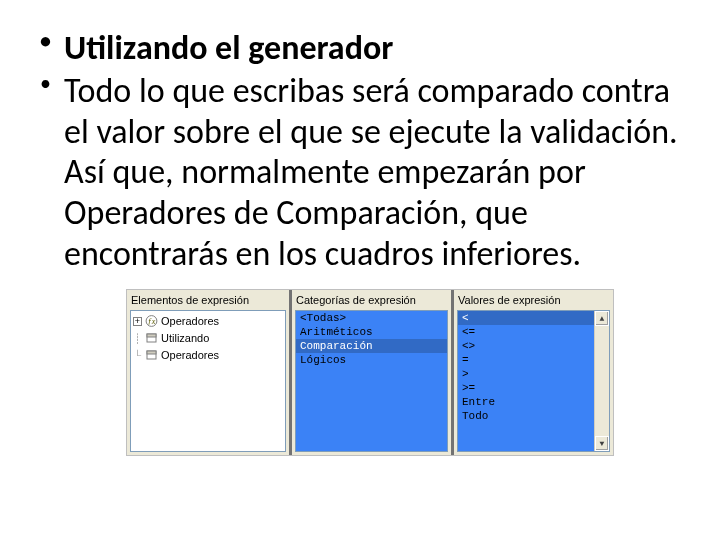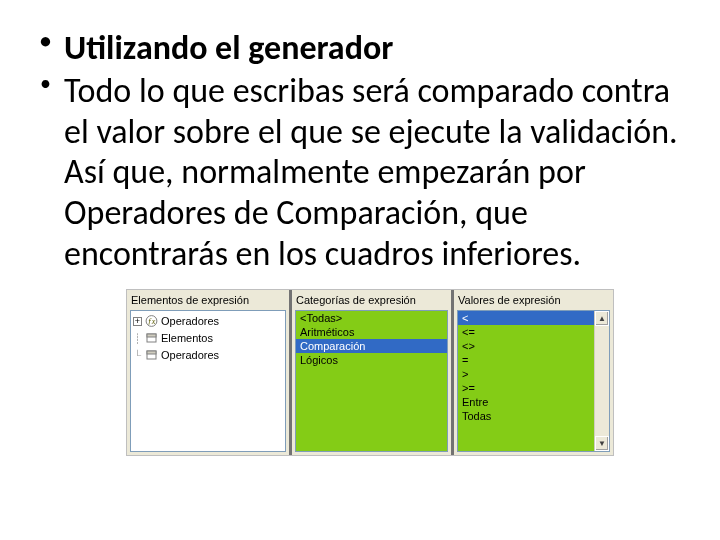--- a/index.html
+++ b/index.html
@@ -68,26 +68,26 @@
   .col + .col { border-left: 3px solid #737373; }
   .col-header {
     font-size: 11px;
     font-family: Tahoma, Arial, sans-serif;
     color: #000;
     padding: 4px 4px 4px 4px;
     background: #ece9d8;
     white-space: nowrap;
   }
   .listbox {
-    background: #84cc16;
+    background: #3b82f6;
     border: 1px solid #7f9db9;
     margin: 0 3px 3px 3px;
     height: 142px;
     overflow: hidden;
-    font-family: Liberation Sans, sans-serif;
+    font-family: Liberation Mono, monospace;
     font-size: 11px;
     line-height: 14px;
     position: relative;
   }
   .row {
     padding: 0 2px 0 4px;
     white-space: nowrap;
   }
   .row.sel {
     background: #316ac5;
@@ -183,21 +183,21 @@
           <span>Operadores</span>
         </div>
         <div class="tree-item">
           <span class="dotted-v">┊</span>
           <span class="tree-icon">
             <svg width="13" height="12" viewBox="0 0 13 12">
                 <rect x="2" y="2" width="9" height="8" fill="#fff" stroke="#808080"></rect>
                 <rect x="2" y="2" width="9" height="3" fill="#d0cdbf" stroke="#808080"></rect>
               </svg>
           </span>
-          <span>Elementos</span>
+          <span>Utilizando</span>
         </div>
         <div class="tree-item">
           <span class="dotted-v">└</span>
           <span class="tree-icon">
             <svg width="13" height="12" viewBox="0 0 13 12">
                 <rect x="2" y="2" width="9" height="8" fill="#fff" stroke="#808080"></rect>
                 <rect x="2" y="2" width="9" height="3" fill="#d0cdbf" stroke="#808080"></rect>
               </svg>
           </span>
           <span>Operadores</span>
@@ -218,21 +218,21 @@
     <div class="col">
       <div class="col-header">Valores de expresión</div>
       <div class="listbox">
         <div class="row sel">&lt;</div>
         <div class="row">&lt;=</div>
         <div class="row">&lt;&gt;</div>
         <div class="row">=</div>
         <div class="row">&gt;</div>
         <div class="row">&gt;=</div>
         <div class="row">Entre</div>
-        <div class="row">Todas</div>
+        <div class="row">Todo</div>
         <div class="scrollbar">
           <div class="sb-btn">▲</div>
           <div class="sb-btn">▼</div>
         </div>
       </div>
     </div>
 
   </div>
 </div>
 

